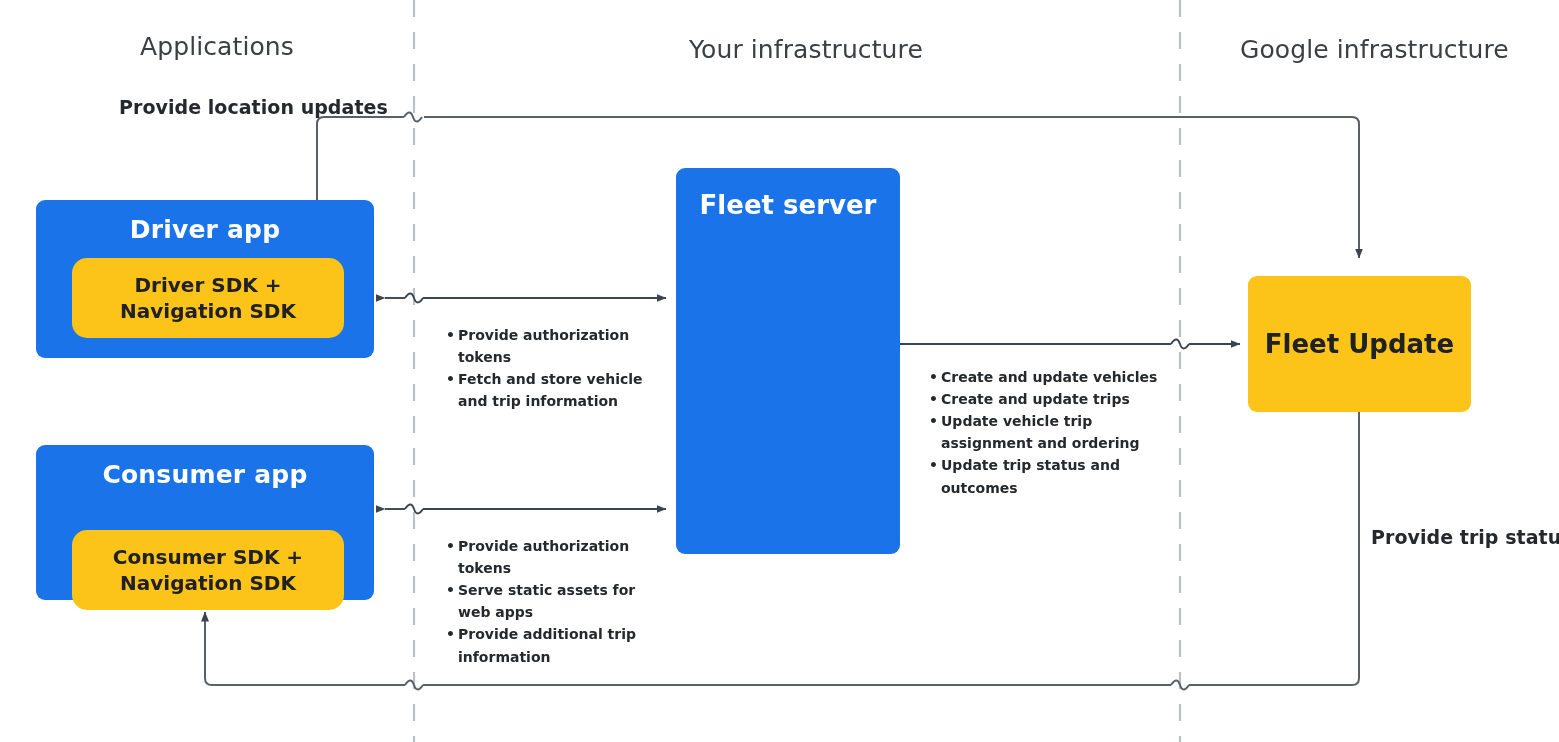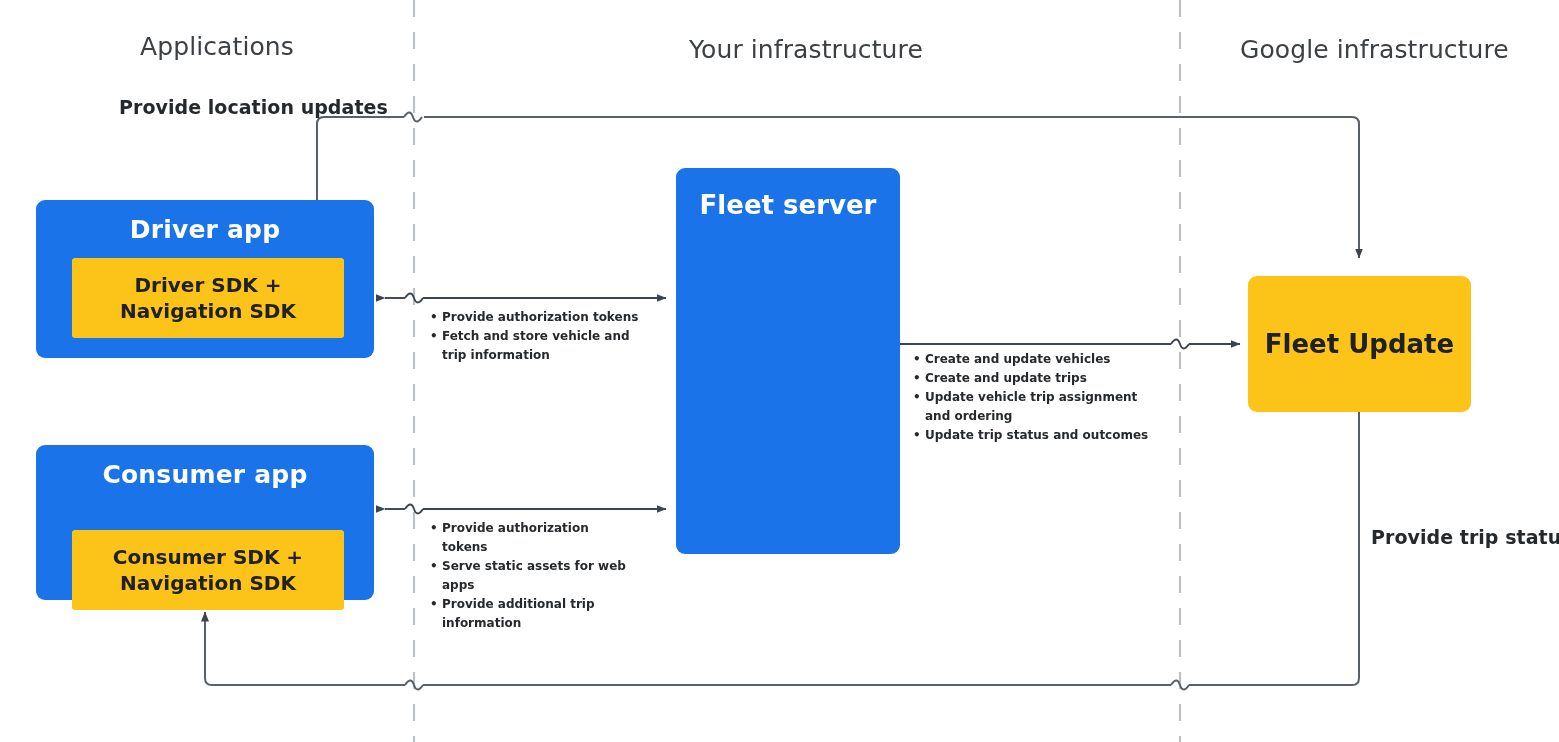--- a/index.html
+++ b/index.html
@@ -55,21 +55,21 @@
     text-align: center;
     color: #ffffff;
     font-size: 25px;
     font-weight: 700;
     letter-spacing: 0.2px;
   }
   .sdk-box {
     position: absolute;
     background: #fbc02d;
     background: #fcc419;
-    border-radius: 3px;
+    border-radius: 15px;
     display: flex;
     align-items: center;
     justify-content: center;
     text-align: center;
     color: #202124;
     font-size: 20px;
     font-weight: 700;
     line-height: 1.32;
   }
 
@@ -116,25 +116,25 @@
     color: #26292c;
     white-space: nowrap;
     letter-spacing: 0.05px;
   }
   #label-provide-location-updates { left: 119px; top: 96px; }
   #label-provide-trip-status { left: 1371px; top: 526px; }
 
   
   .bullet-list {
     position: absolute;
-    font-size: 12px;
+    font-size: 14px;
     font-weight: 700;
     color: #26292c;
     line-height: 1.58;
-    margin: 0;
+    margin: 16px;
     padding: 0;
     list-style: none;
   }
   .bullet-list li {
     position: relative;
     padding-left: 12px;
     margin: 0 0 0 0;
   }
   .bullet-list li::before {
     content: "\2022";

